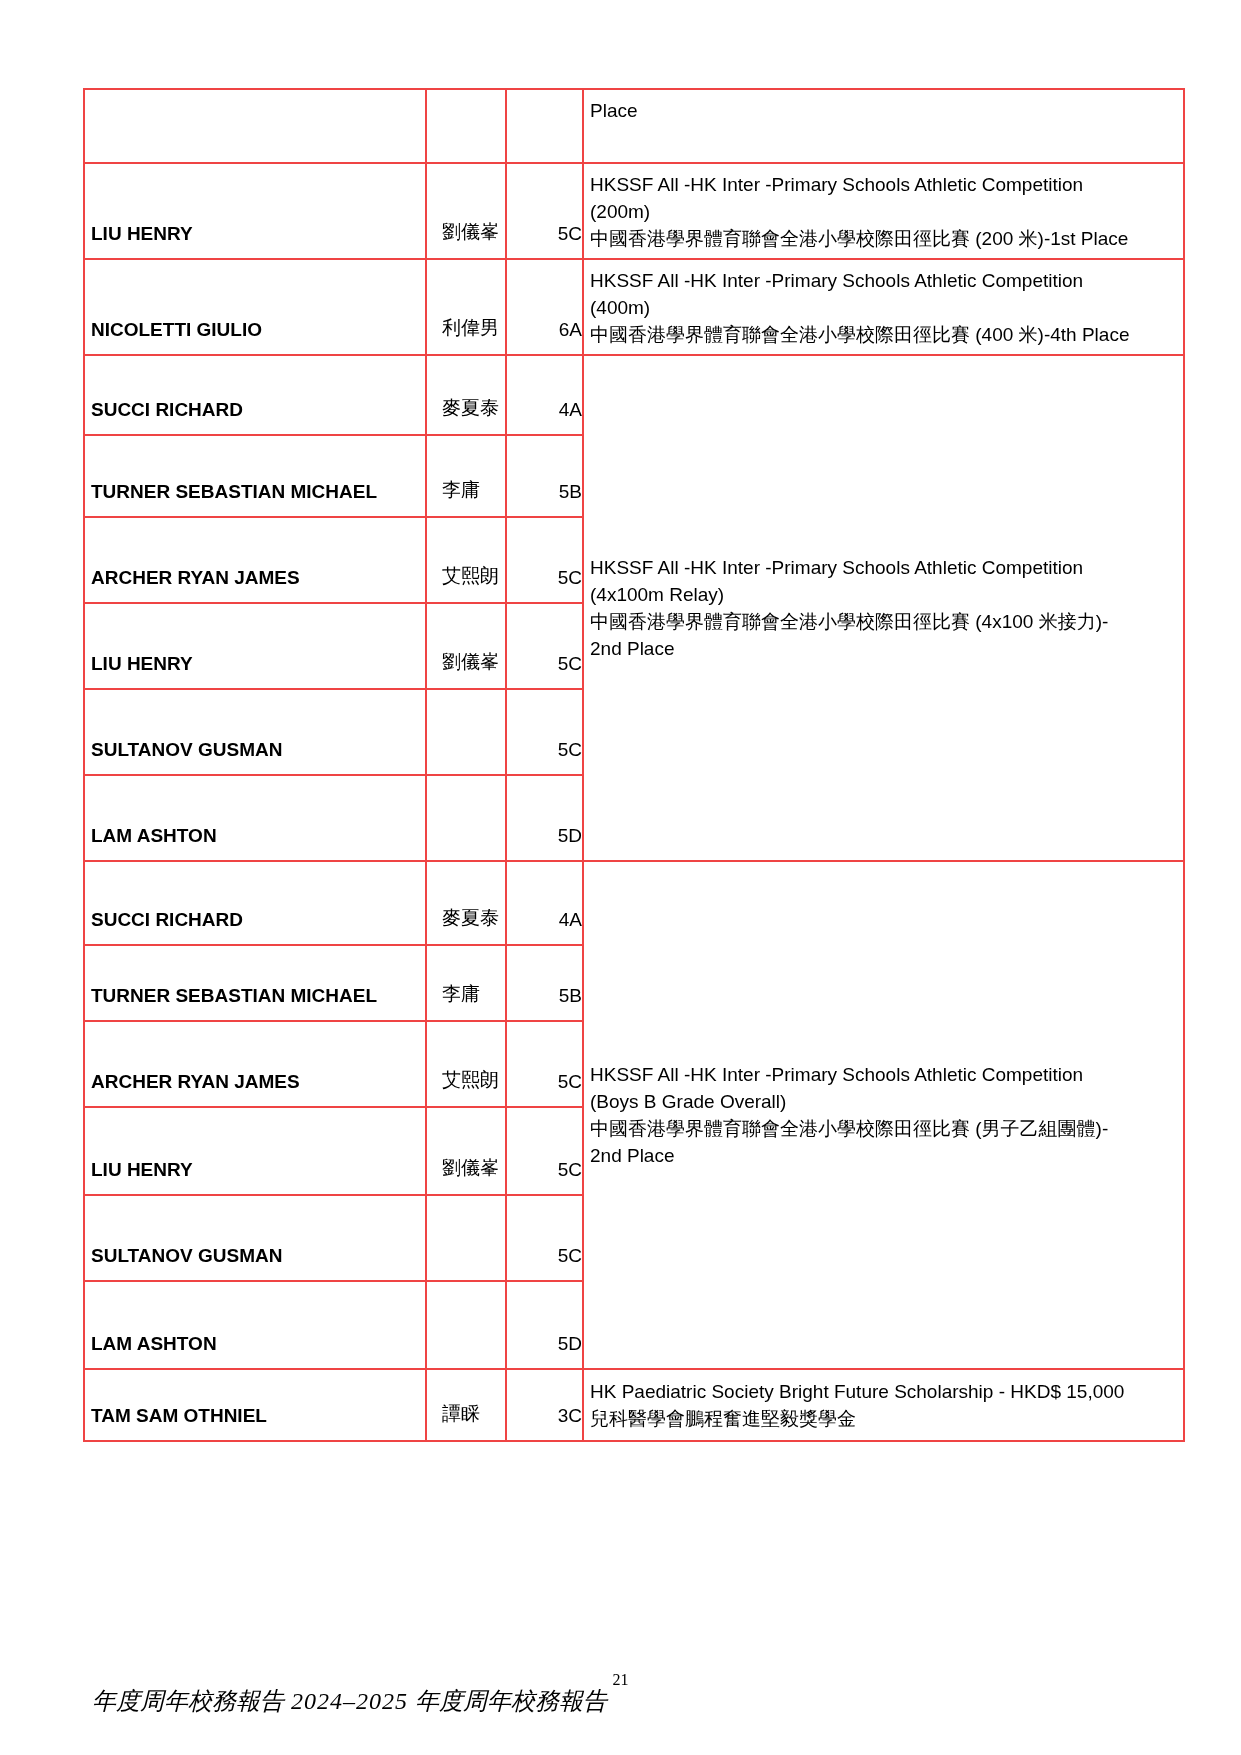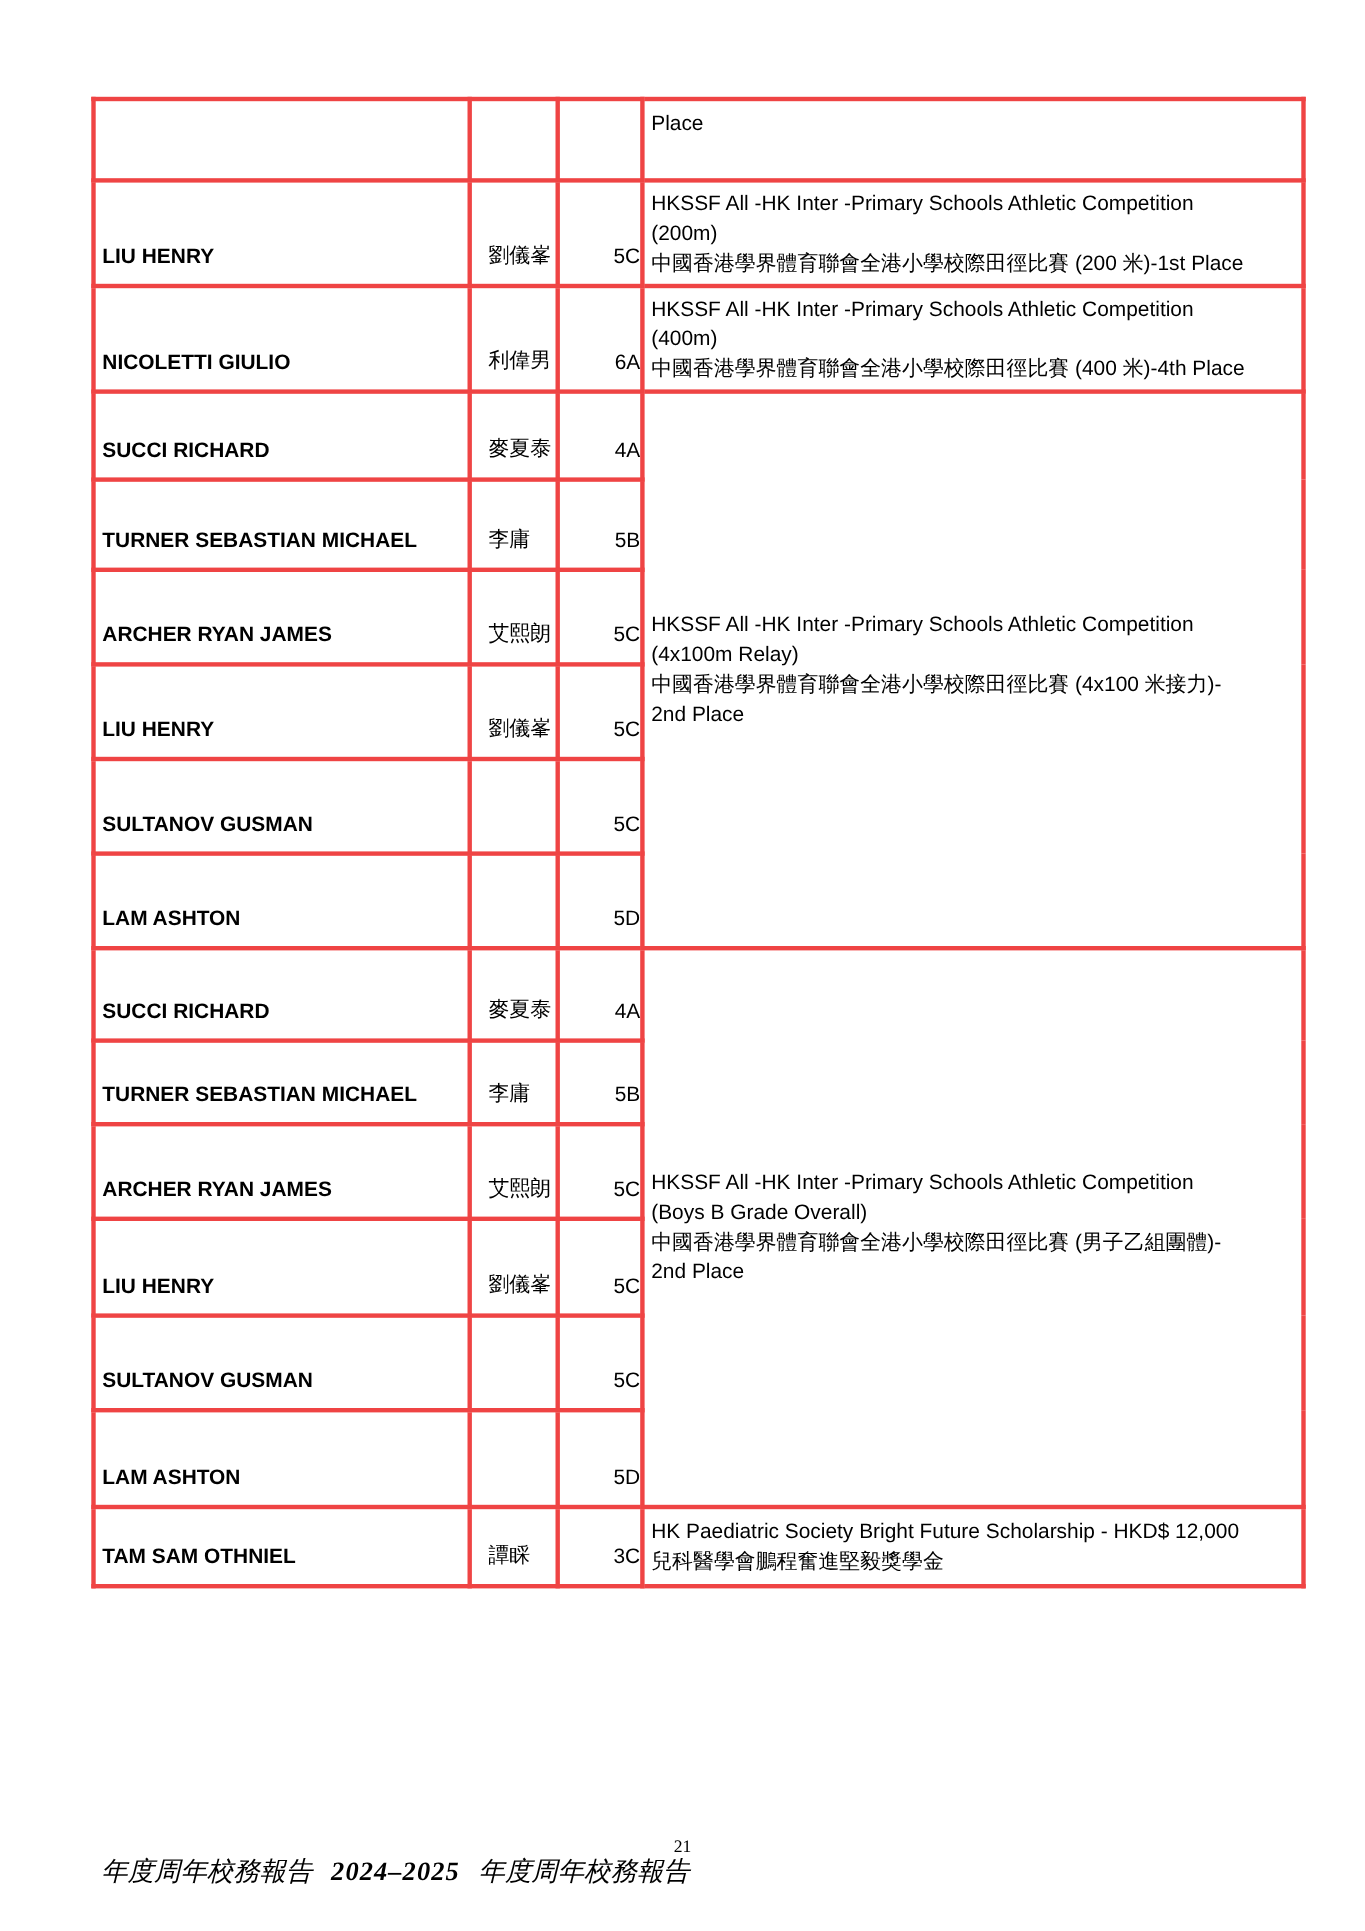--- a/index.html
+++ b/index.html
@@ -16,21 +16,21 @@
     overflow: hidden;
   }
   table.awards {
     position: absolute;
     left: 83px; top: 88px;
     width: 1100px;
     border-collapse: collapse;
     table-layout: fixed;
   }
   table.awards td {
-    border: 4px solid #ef4444;
+    border: 2px solid #ef4444;
     font-size: 19px;
     overflow: hidden;
     margin-top: 36px;
   }
   td.c1 { vertical-align: bottom; padding: 20px 4px 13px 6px; font-weight: bold; }
   td.c2 { vertical-align: bottom; padding: 2px 2px 13px 15px; }
   td.c3 { vertical-align: bottom; padding: 2px 0 13px 0; text-align: right; }
   td.c4 {
     vertical-align: middle;
     padding: 5px 6px 5px 6px;
@@ -49,22 +49,22 @@
   }
   .footer {
     position: absolute;
     top: 1685px; left: 92px;
     font-family: "Liberation Serif", "DejaVu Serif", serif;
     font-style: italic;
     font-size: 24px;
     white-space: nowrap;
   }
   .footer .year {
-    font-weight: bold;
-    margin: 0 17px;
+    font-weight: normal;
+    margin: 0 7px;
     letter-spacing: 1px;
   }
 </style>
 </head>
 <body>
 
 <div class="page">
 
   <table class="awards">
     <colgroup>
@@ -161,21 +161,21 @@
       </tr>
       <tr style="height:88px">
         <td class="c1">LAM ASHTON</td>
         <td class="c2"></td>
         <td class="c3">5D</td>
       </tr>
       <tr style="height:72px">
         <td class="c1">TAM SAM OTHNIEL</td>
         <td class="c2">譚睬</td>
         <td class="c3">3C</td>
-        <td class="c4">HK Paediatric Society Bright Future Scholarship - HKD$ 12,000
+        <td class="c4">HK Paediatric Society Bright Future Scholarship - HKD$ 15,000
 兒科醫學會鵬程奮進堅毅獎學金</td>
       </tr>
     </tbody>
   </table>
 
   <div class="pagenum">21</div>
 
   <div class="footer">
     <span>年度周年校務報告</span><span class="year">2024–2025</span><span>年度周年校務報告</span>
   </div>

